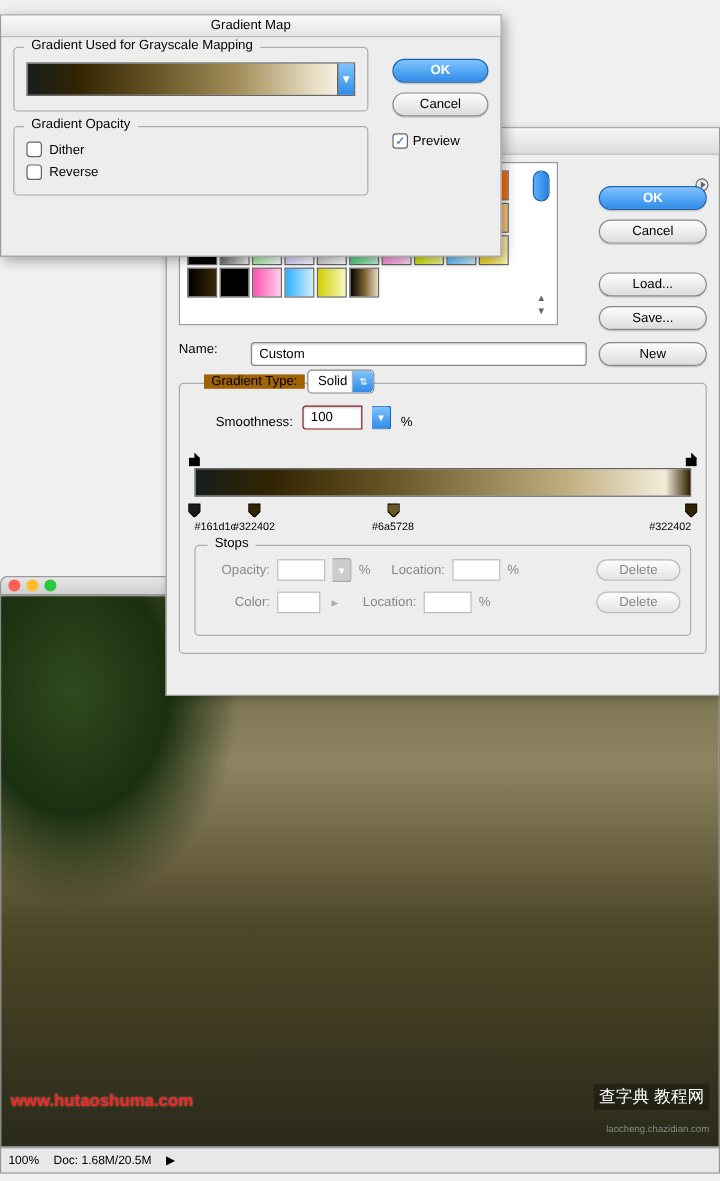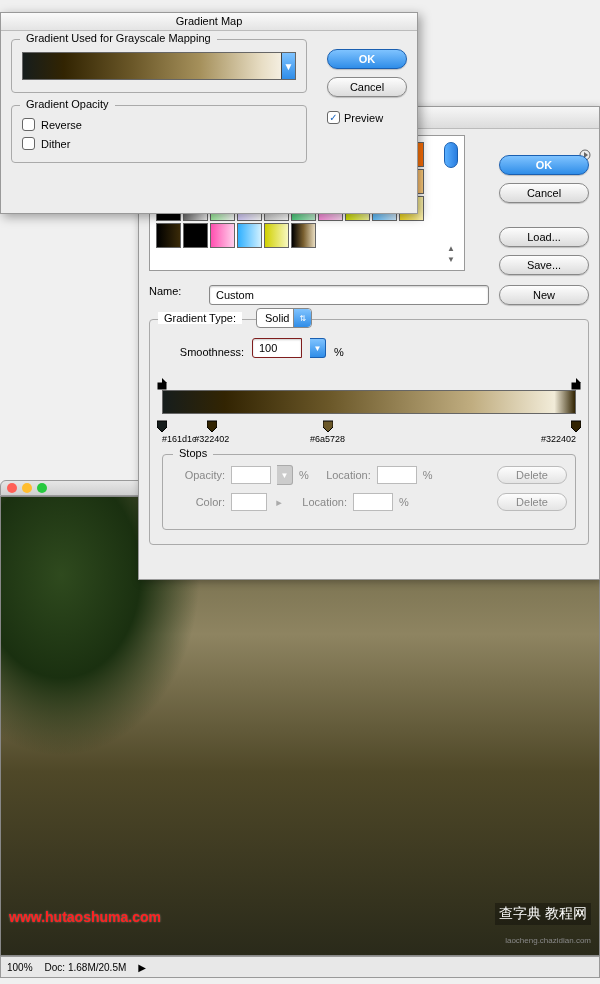--- a/index.html
+++ b/index.html
@@ -37,21 +37,21 @@
     .ge-buttons { position: absolute; right: 10px; top: 26px; width: 90px; display: flex; flex-direction: column; gap: 8px; }
     .aqua-btn { height: 20px; border: 1px solid #888; border-radius: 11px; background: linear-gradient(#fdfdfd, #dcdcdc); font-size: 11px; cursor: pointer; display: flex; align-items: center; justify-content: center; box-shadow: 0 1px 1px rgba(0,0,0,0.2); }
     .aqua-btn.primary { background: linear-gradient(#7fc3ff, #2f8de8); border-color: #1a5fb0; color: #fff; font-weight: bold; }
     
     .name-row { display: flex; gap: 10px; margin: 14px 0; }
     .name-row label { font-size: 11px; width: 50px; text-align: left; }
     .text-input { flex: 1; height: 20px; border: 1px solid #888; border-radius: 3px; padding: 0 6px; font-size: 11px; background: #fff; box-shadow: inset 0 1px 2px rgba(0,0,0,0.2); }
     .new-btn-wrap { width: 90px; }
     
     .fieldset { border: 1px solid #aaa; border-radius: 4px; padding: 10px 12px 14px; margin-top: 6px; position: relative; }
-    .fieldset .legend { position: absolute; top: -8px; left: 8px; background: #ffffff; padding: 0 6px; font-size: 11px; }
+    .fieldset .legend { position: absolute; top: -8px; left: 20px; background: #a16207; padding: 0 6px; font-size: 11px; }
     .row { display: flex; align-items: center; gap: 8px; font-size: 11px; margin-bottom: 10px; }
     .row label { min-width: 82px; text-align: right; }
     .select { height: 20px; border: 1px solid #888; border-radius: 4px; background: #fff; padding: 0 22px 0 8px; font-size: 11px; position: relative; display: inline-flex; align-items: center; }
     .select-arrow { position: absolute; right: 0; top: 0; bottom: 0; width: 18px; background: linear-gradient(#7fc3ff, #2f8de8); border-left: 1px solid #888; border-radius: 0 4px 4px 0; display: flex; align-items: center; justify-content: center; color: #fff; font-size: 8px; }
     .num-input { width: 50px; height: 20px; border: 1px solid #7f1d1d; border-radius: 3px 0 0 3px; padding: 0 6px; font-size: 11px; background: #fff; box-shadow: inset 0 1px 2px rgba(0,0,0,0.2); text-align: left; }
     .spinner { width: 16px; height: 20px; background: linear-gradient(#7fc3ff, #2f8de8); border: 1px solid #1a5fb0; border-left: none; border-radius: 0 3px 3px 0; display: flex; align-items: center; justify-content: center; color: #fff; font-size: 8px; }
     
     .gradient-bar-area { margin: 18px 0 10px; position: relative; height: 68px; }
     .opacity-stop { position: absolute; top: 0; width: 10px; height: 12px; }
     .opacity-stop svg, .color-stop svg { width: 10px; height: 12px; }
@@ -255,25 +255,25 @@
       <div class="legend">Gradient Used for Grayscale Mapping</div>
       <div class="gm-gradient" id="gm-grad" style="background: linear-gradient(90deg, rgb(22, 29, 28) 0%, rgb(50, 36, 2) 15%, rgb(106, 87, 40) 40%, rgb(165, 144, 91) 65%, rgb(232, 222, 197) 88%, rgb(253, 251, 246) 100%);">
         <div class="gm-gradient-arrow">▼</div>
       </div>
     </div>
     <div class="gm-fieldset">
       <div class="legend">Gradient Opacity</div>
       <div class="options-list">
         <div class="opt">
           <span class="checkbox"></span>
-          <span>Reverse</span>
+          <span>Dither</span>
         </div>
         <div class="opt">
           <span class="checkbox"></span>
-          <span>Dither</span>
+          <span>Reverse</span>
         </div>
       </div>
     </div>
     <div class="gm-buttons">
       <div class="aqua-btn primary">OK</div>
       <div class="aqua-btn">Cancel</div>
       <div class="preview-row">
         <span class="checkbox">✓</span>
         <span>Preview</span>
       </div>

